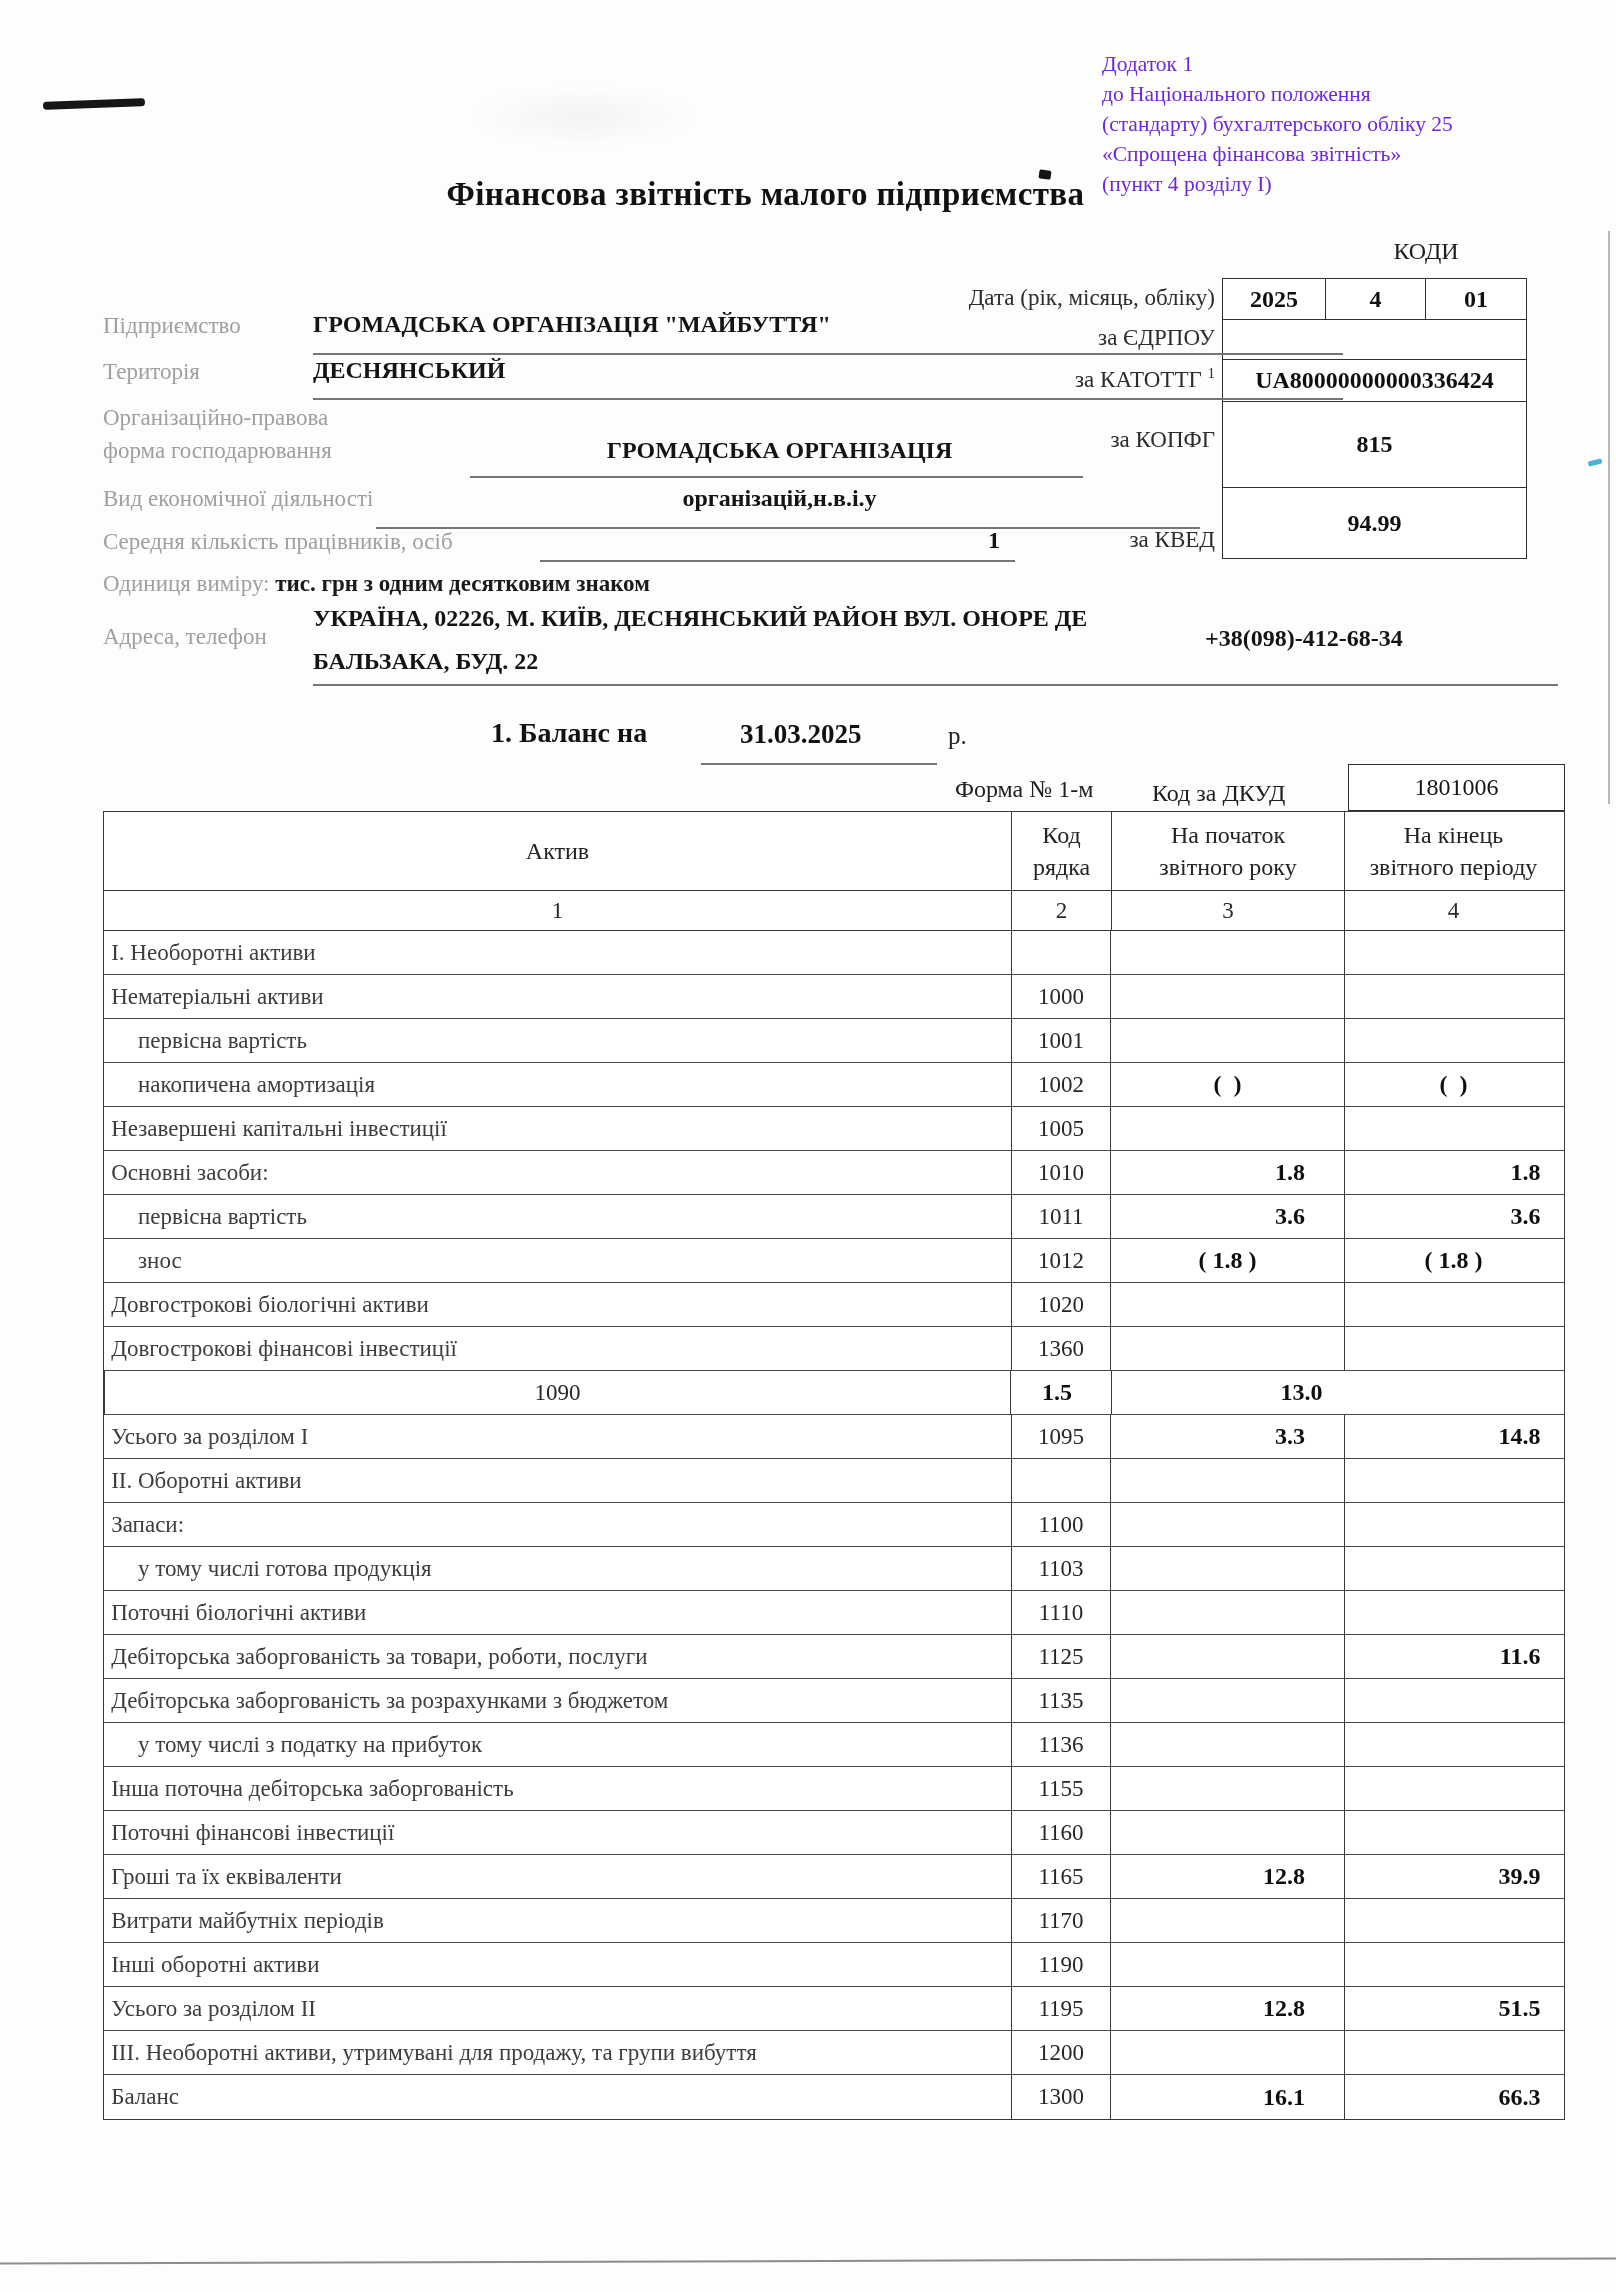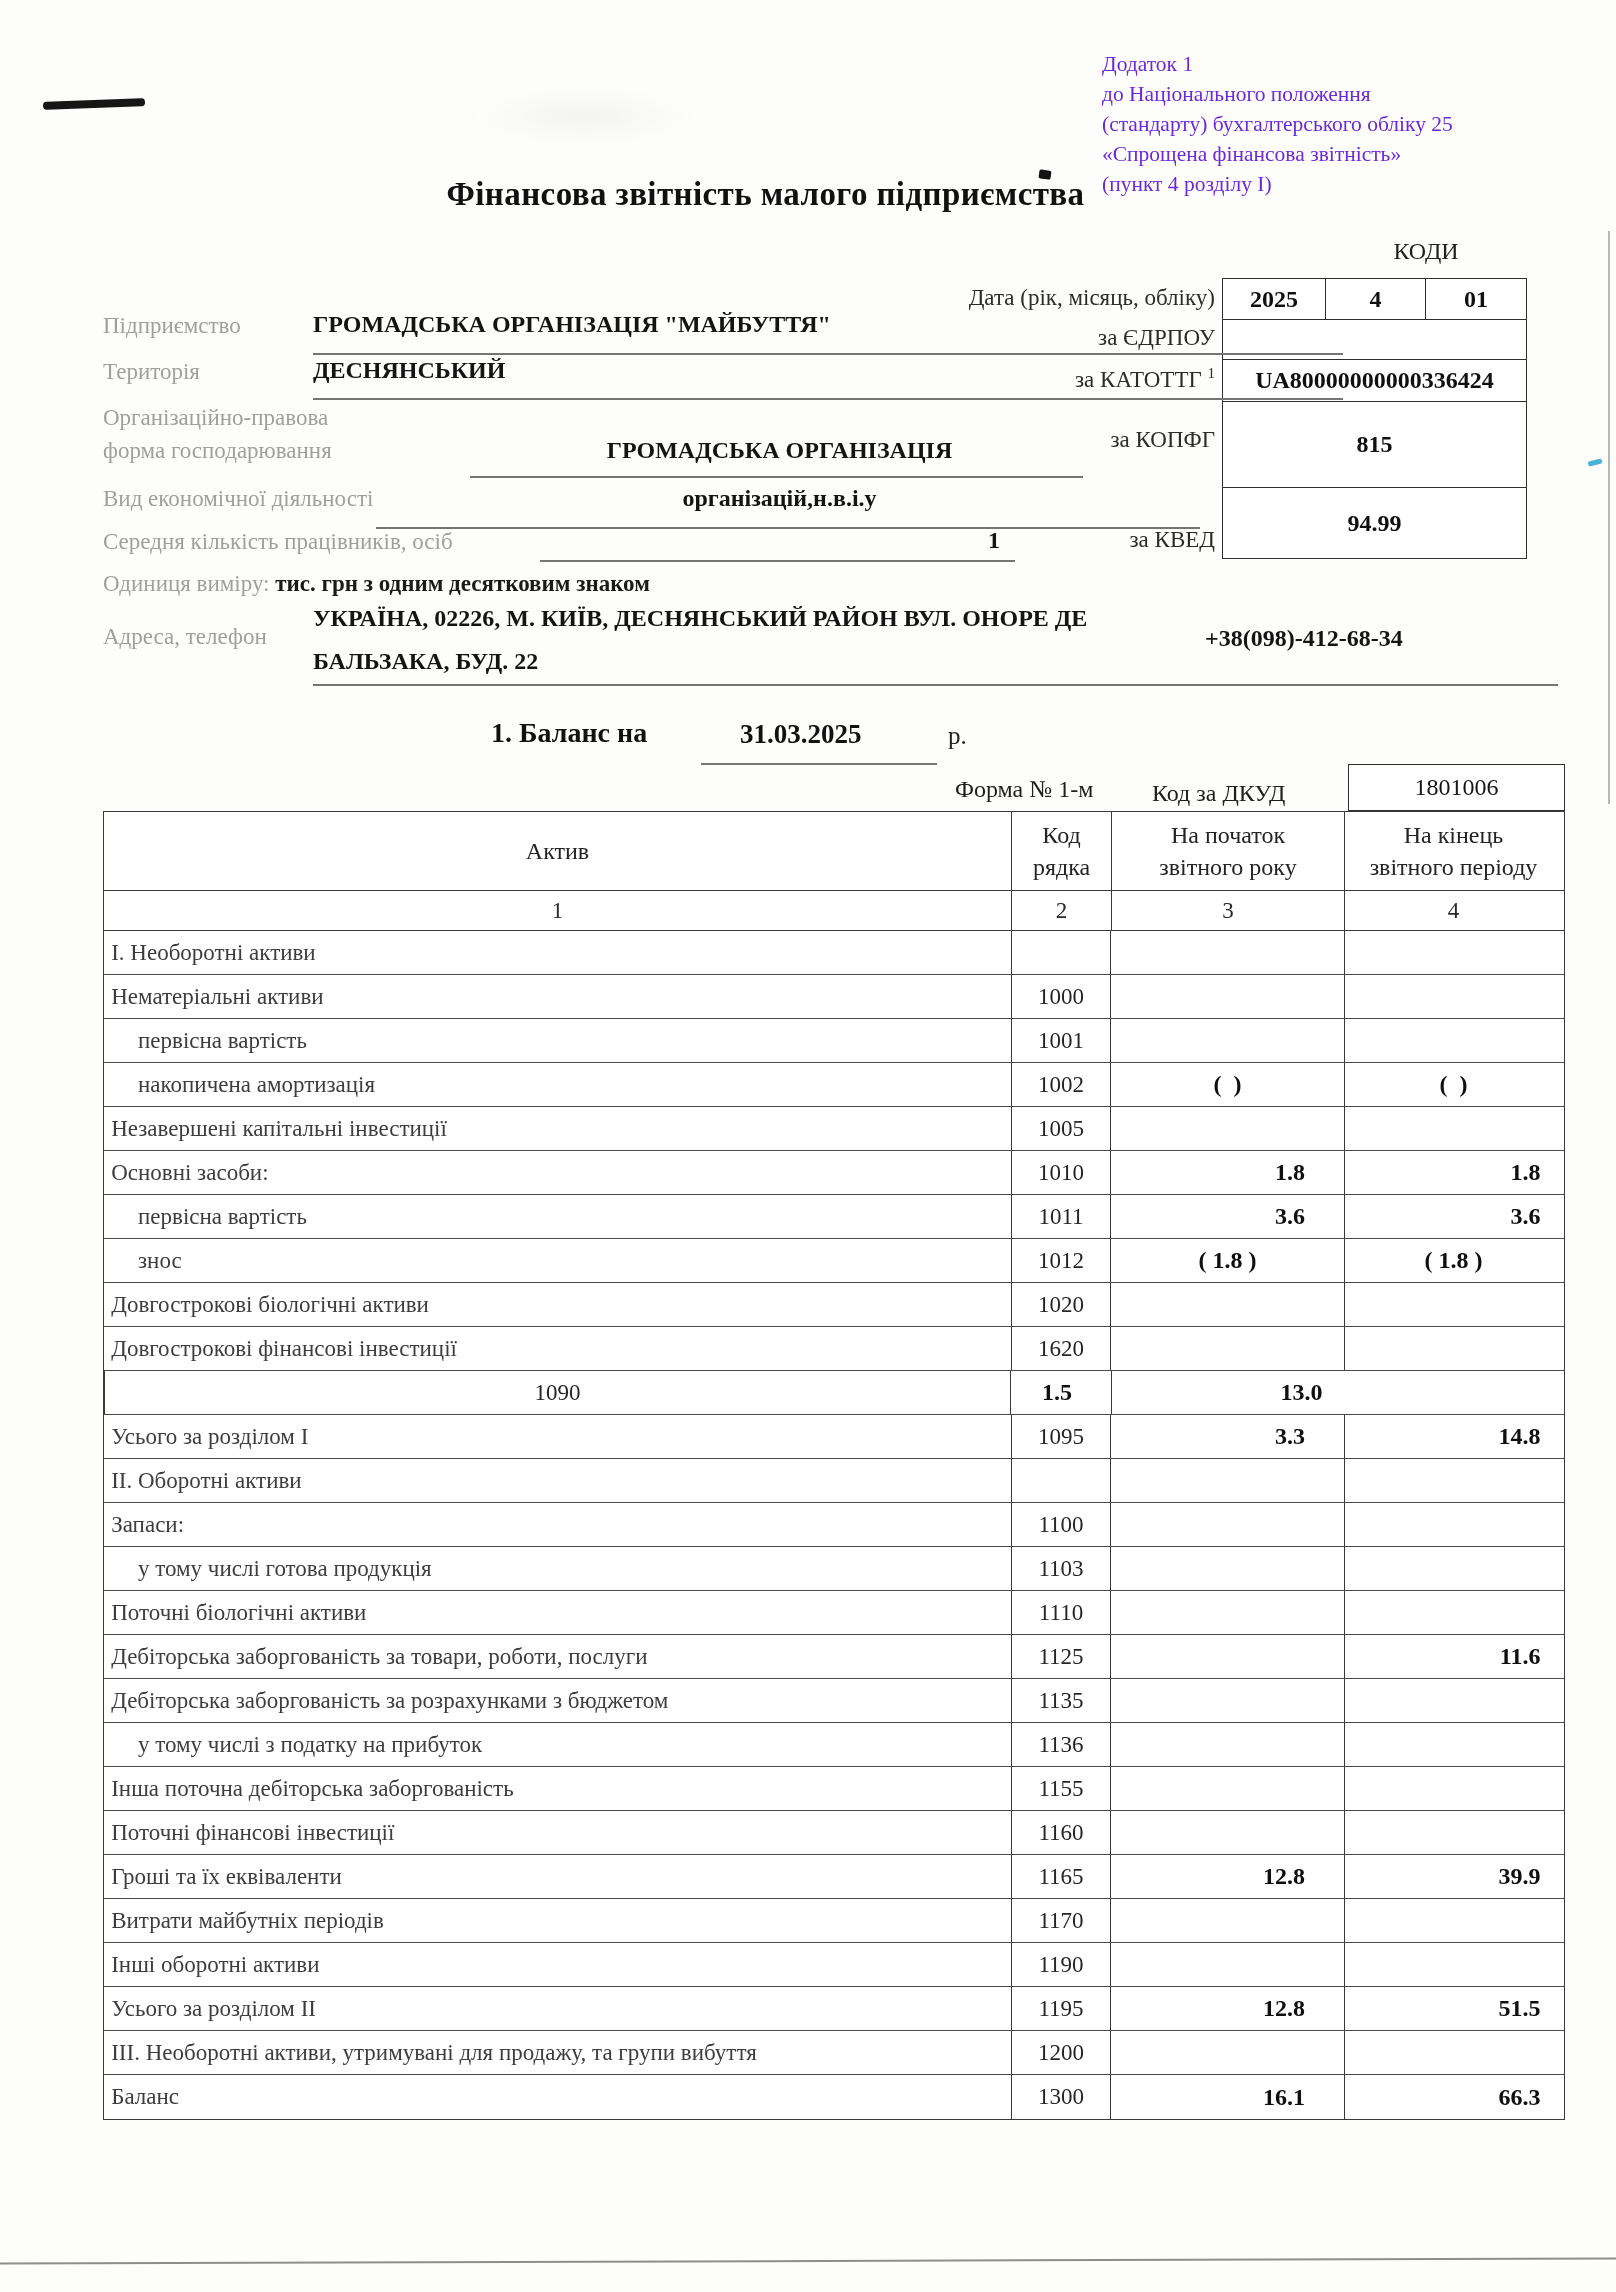--- a/index.html
+++ b/index.html
@@ -251,21 +251,21 @@
           <div class="cell c-val c4 center">( 1.8 )</div>
         </div>
         <div class="trow">
           <div class="cell c-label">Довгострокові біологічні активи</div>
           <div class="cell c-code">1020</div>
           <div class="cell c-val c3"></div>
           <div class="cell c-val c4"></div>
         </div>
         <div class="trow">
           <div class="cell c-label">Довгострокові фінансові інвестиції</div>
-          <div class="cell c-code">1620</div>
+          <div class="cell c-code">1360</div>
           <div class="cell c-val c3"></div>
           <div class="cell c-val c4"></div>
         </div>
         <div class="trow">
           <div class="cell c-code">1090</div>
           <div class="cell c-val c3">1.5</div>
           <div class="cell c-val c4">13.0</div>
         </div>
         <div class="trow">
           <div class="cell c-label">Усього за розділом І</div>

